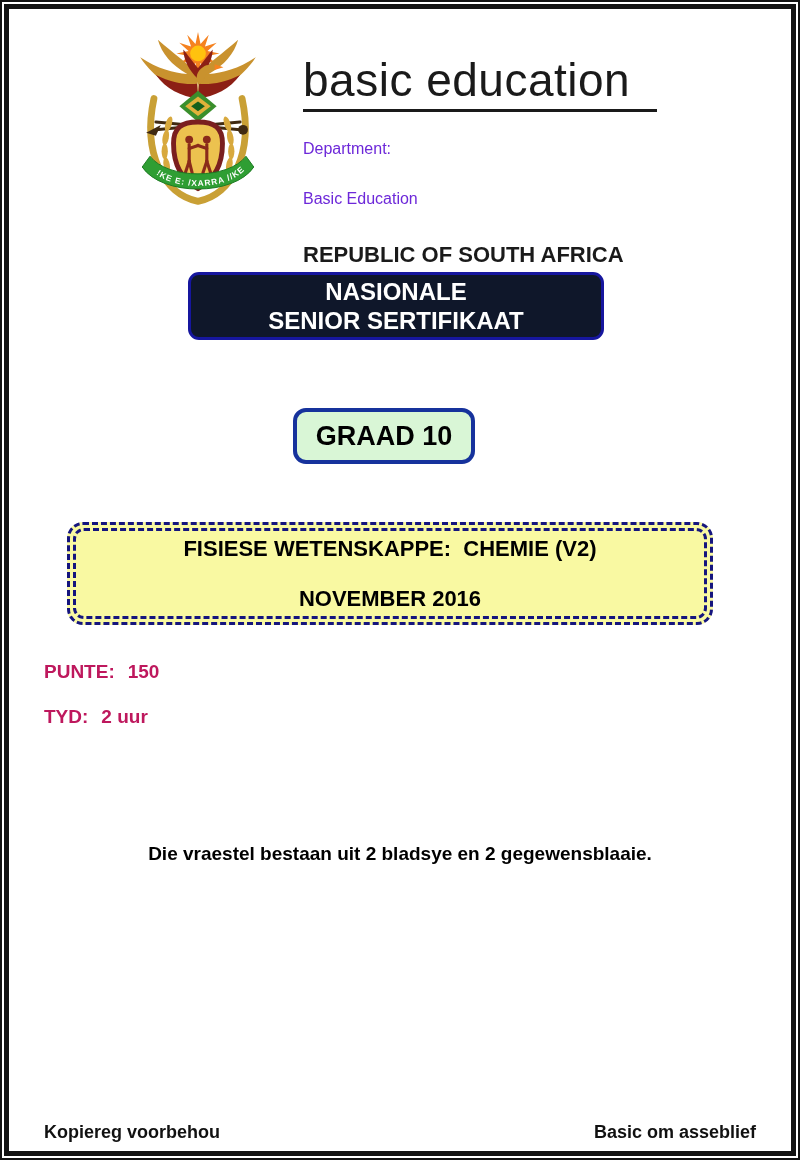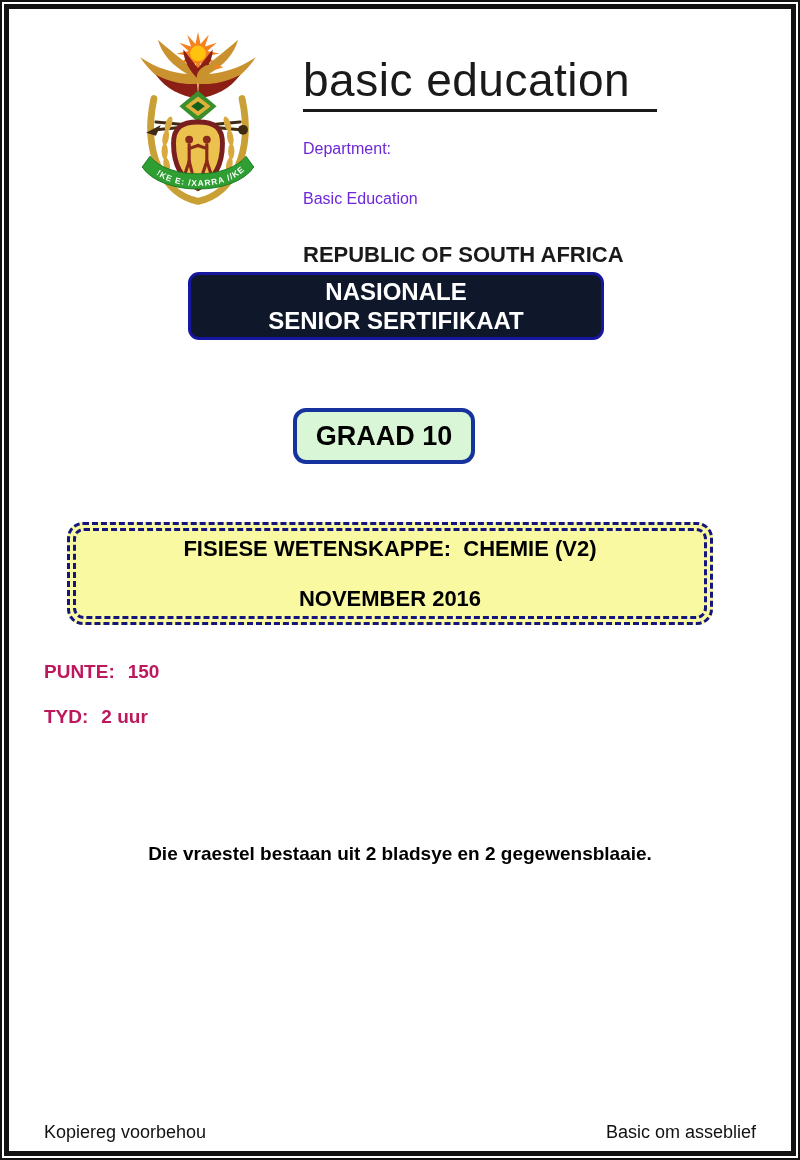--- a/index.html
+++ b/index.html
@@ -47,21 +47,21 @@
   .marks-row{top:661px;}
   .time-row{top:706px;}
 
   .paper-note{
     position:absolute;left:0;top:843px;width:100%;text-align:center;
     font-weight:bold;font-size:19px;color:#000;
   }
 
   .footer{
     position:absolute;left:44px;right:44px;top:1122px;
-    display:flex;justify-content:space-between;font-size:18px;color:#111;
+    display:flex;justify-content:space-between;font-size:18px;color:#111;font-weight:bold;
   }
 </style>
 </head>
 <body>
 
 <div class="page">
   <div class="frame-outer"></div>
   <div class="frame-inner"></div>
 
   <svg class="emblem" viewBox="0 0 150 190">

